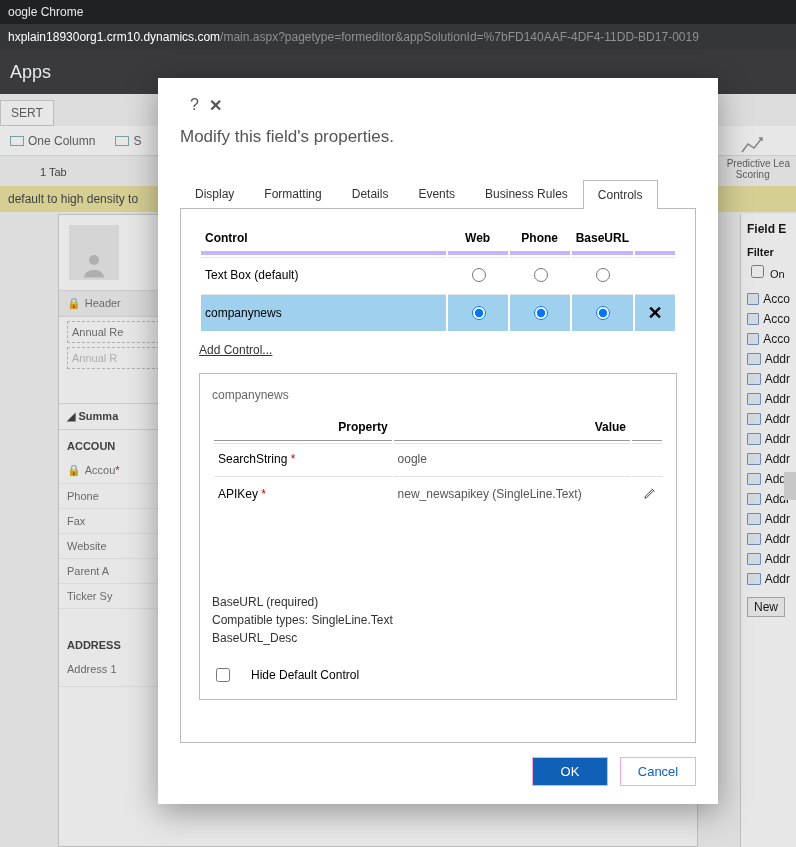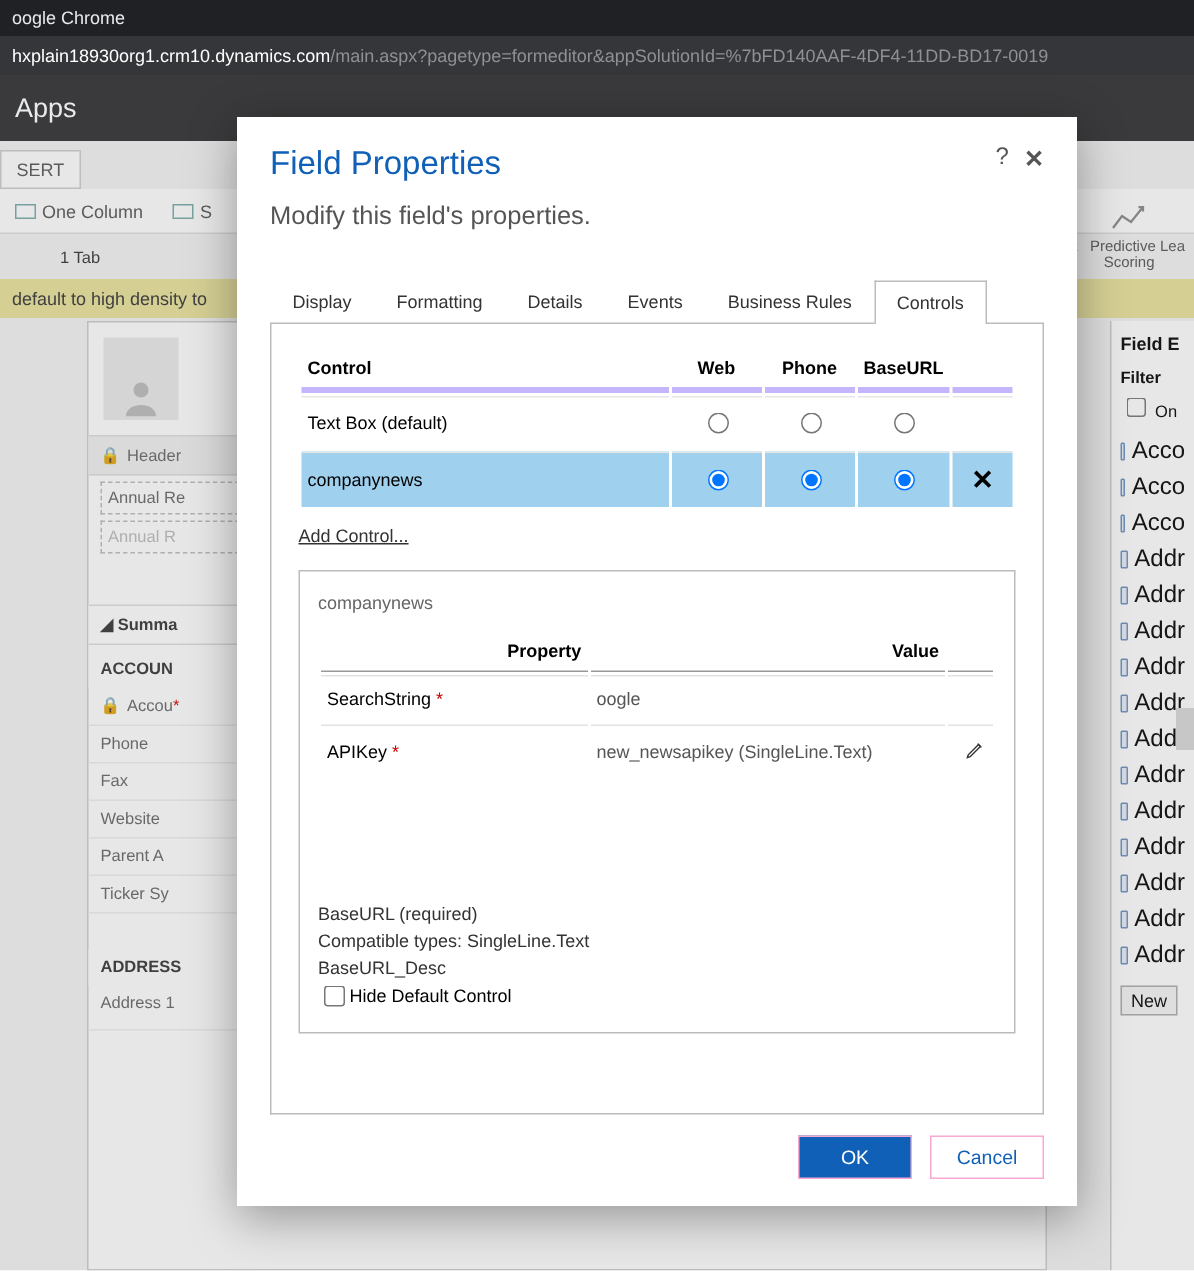--- a/index.html
+++ b/index.html
@@ -22,21 +22,21 @@
   .canvas .avatar { width:50px; height:55px; background:#e9e9e9; margin:10px; display:flex; align-items:flex-end; justify-content:center;}
   .canvas .avatar svg { width:30px; height:30px; fill:#bbb;}
   .canvas .section-h { background:#f0f0f0; padding:6px 8px; border-top:1px solid #ddd; border-bottom:1px solid #ddd; font-size:11px;}
   .canvas .lock { color:#b00; margin-right:4px;}
   .canvas .cell { padding:6px 8px; border-bottom:1px solid #eee; font-size:11px;}
   .canvas .cell.dashed { border:1px dashed #bbb; margin:4px 8px; padding:4px;}
   .field-explorer { position:absolute; right:0; top:120px; bottom:0; width:56px; background:#fff; border-left:1px solid #ccc; padding:8px 6px; font-size:12px; overflow:hidden;}
   .field-explorer .header { font-weight:600; margin-bottom:10px;}
   .field-explorer .filter-l { font-size:11px; font-weight:600;}
   .field-explorer .filter-opt { font-size:11px; margin:4px 0 8px 0;}
-  .field-explorer .fitem { display:flex; align-items:center; gap:4px; padding:3px 0; font-size:16px; white-space:nowrap;}
+  .field-explorer .fitem { display:flex; align-items:center; gap:4px; padding:3px 0; font-size:12px; white-space:nowrap;}
   .field-explorer .fitem .pic { width:14px;height:12px;background:#e7eef7;border:1px solid #6a8fbf;border-radius:1px;}
   .field-explorer .newbtn { margin-top:8px; padding:2px 6px; font-size:12px; background:#f5f5f5; border:1px solid #aaa;}
   
   
   .modal { position:absolute; top:78px; left:158px; width:560px; height:726px; background:#fff; box-shadow:0 8px 30px rgba(0,0,0,0.35); display:flex; flex-direction:column;}
   .modal-head { padding:18px 22px 12px 22px; display:flex; align-items:flex-start;}
   .modal-title { font-size:22px; color:#1160b7; font-weight:400; flex:1;}
   .modal-sub { font-size:17px; color:#555; padding:0 22px 12px 22px;}
   .modal-head .hicon { font-size:16px; color:#555; margin-left:10px; cursor:pointer;}
   .dlg-tabs { display:flex; margin:20px 22px 0 22px; font-size:12px; border-bottom:1px solid #bbb;}
@@ -56,21 +56,21 @@
   .propbox .ctlname { font-size:12px; color:#666; padding:4px 0 10px 0;}
   .prop-table { width:100%; font-size:12px;}
   .prop-table th { text-align:right; font-weight:600; padding:6px 4px; border-bottom:1px solid #999;}
   .prop-table td { padding:8px 4px; vertical-align:middle;}
   .prop-table tr.prow td { border-top:1px solid #e2e2e2;}
   .req { color:#c00; }
   .val { color:#555;}
   .prop-table tr.selrow td { }
   .selrow-outline { border:1.5px solid #222; }
   .desc-area { font-size:12px; color:#333; line-height:1.5; margin-top:80px;}
-  .hide-default { display:flex; align-items:center; gap:0; font-size:12px; }
+  .hide-default { display:flex; align-items:center; gap:18px; font-size:12px; margin-top:18px;}
   .hide-default input { width:14px; height:14px;}
   .dlg-foot { display:flex; justify-content:flex-end; gap:12px; padding:14px 22px 18px 22px;}
   .btn { min-width:76px; padding:6px 16px; font-size:13px; border:1px solid #f9a8d4; cursor:pointer; text-align:center;}
   .btn.primary { background:#1160b7; color:#fff;}
   .btn.secondary { background:#fff; color:#1160b7;}
   .xicon { font-size:18px; font-weight:bold;}
   .pencil svg { width:15px; height:15px; stroke:#333; fill:none; stroke-width:1.5;}
   .scroll-hint { position:absolute; right:0; top:378px; width:12px; height:28px; background:#c7c7c7;}
 </style>
 </head>
@@ -203,21 +203,20 @@
       </div>
     <button class="newbtn">New</button>
   </div>
 
   <div class="bg-shade"></div>
   <div class="scroll-hint"></div>
 </div>
 
 <div class="modal">
   <div class="modal-head">
-    <div class="modal-title">Field Properties</div>
     <div class="hicon">?</div>
     <div class="hicon xicon">✕</div>
   </div>
   <div class="modal-sub">Modify this field's properties.</div>
 
   <div class="dlg-tabs" id="dlg-tabs">
       <div class="dlg-tab">Display</div>
       <div class="dlg-tab">Formatting</div>
       <div class="dlg-tab">Details</div>
       <div class="dlg-tab">Events</div>

